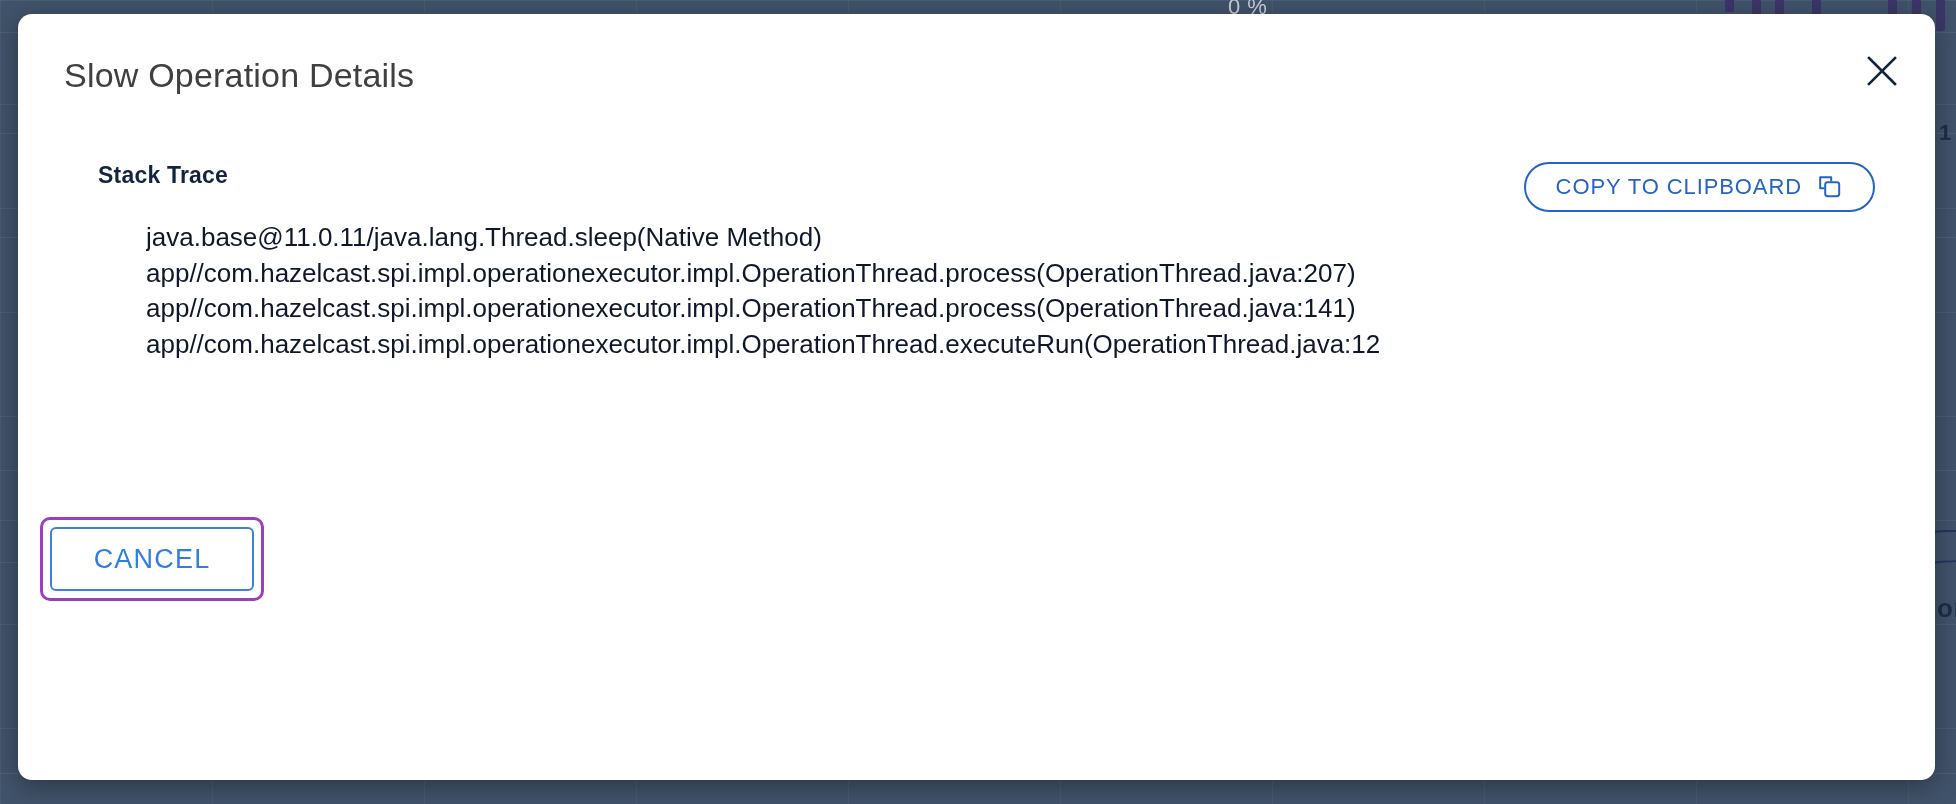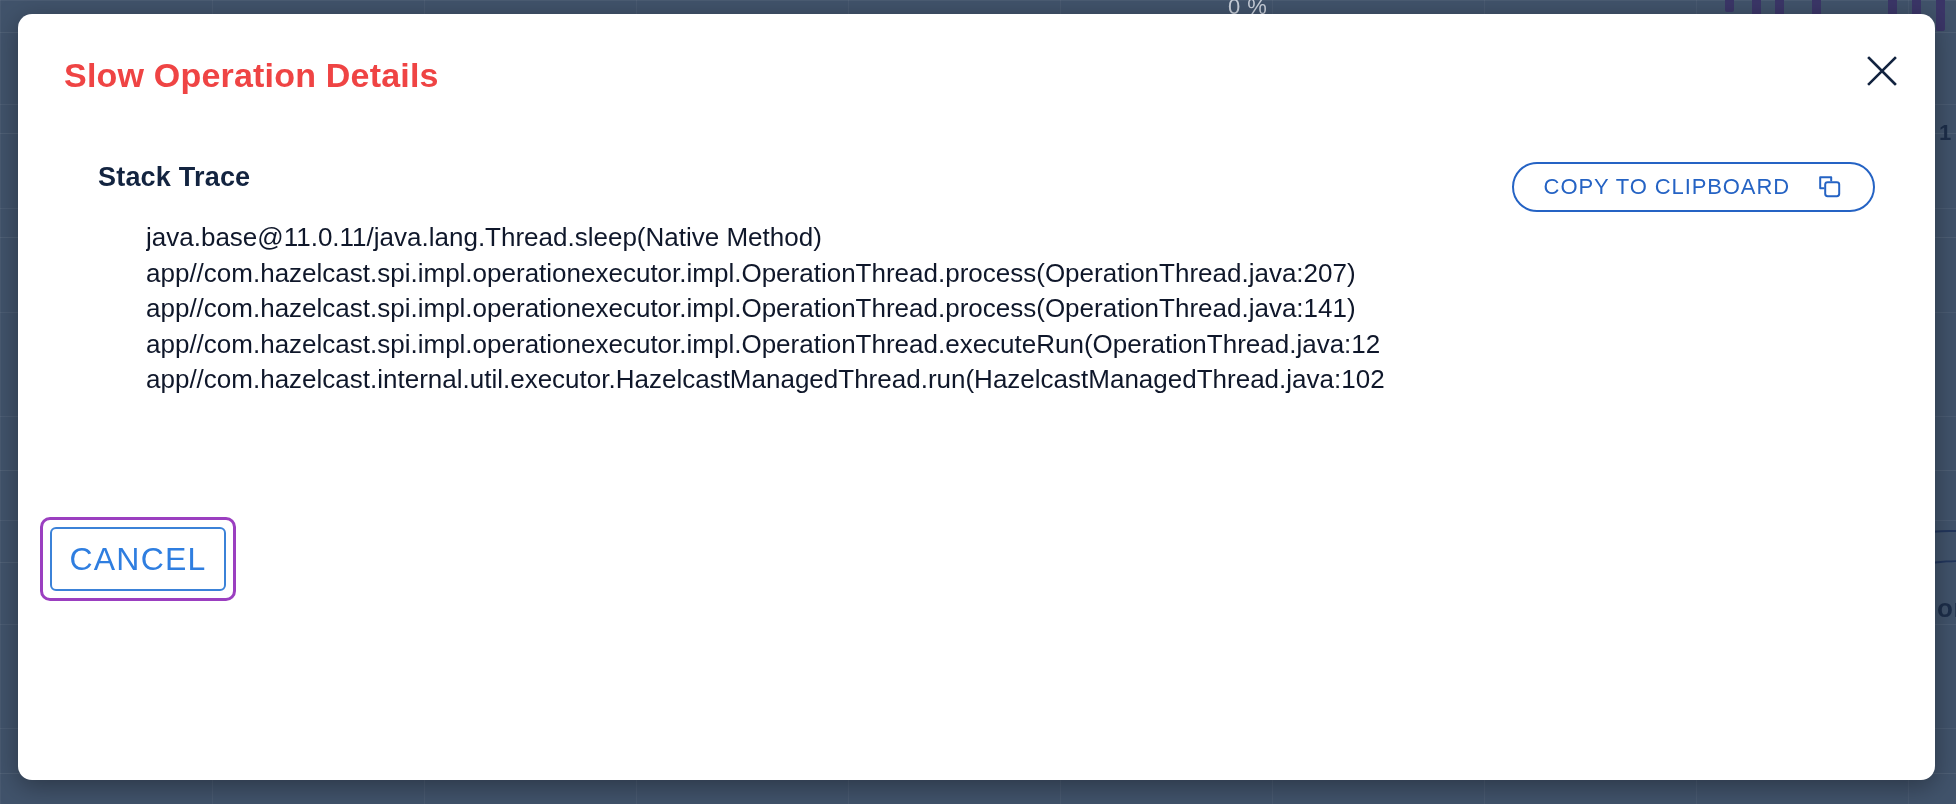--- a/index.html
+++ b/index.html
@@ -78,22 +78,22 @@
     border-radius: 14px;
     box-shadow: 0 6px 26px rgba(0,0,0,0.35);
     overflow: hidden;
   }
 
   .modal-title {
     position: absolute;
     left: 46px;
     top: 42px;
     font-size: 34px;
-    font-weight: 700;
-    color: #ef4444;
+    font-weight: 400;
+    color: #404040;
     letter-spacing: .2px;
     white-space: nowrap;
   }
 
   .close-btn {
     position: absolute;
     right: 24px;
     top: 28px;
     width: 58px;
     height: 58px;
@@ -104,35 +104,35 @@
     border: none;
     cursor: pointer;
     padding: 0;
   }
   .close-btn svg { display: block; }
 
   .section-head {
     position: absolute;
     left: 80px;
     top: 148px;
-    font-size: 27px;
+    font-size: 23px;
     font-weight: 700;
     color: #132440;
     letter-spacing: .2px;
   }
 
   .copy-btn {
     position: absolute;
     right: 60px;
     top: 148px;
     height: 50px;
     box-sizing: border-box;
     display: inline-flex;
     align-items: center;
-    gap: 27px;
+    gap: 15px;
     padding: 0 30px;
     background: #ffffff;
     border: 2px solid #2563c4;
     border-radius: 26px;
     color: #2563c4;
     font-size: 22px;
     letter-spacing: .9px;
     font-family: "Liberation Sans", sans-serif;
     cursor: pointer;
     white-space: nowrap;
@@ -162,27 +162,27 @@
     left: 22px;
     top: 503px;
     padding: 7px;
     border: 3px solid #9b3fc0;
     border-radius: 10px;
     display: inline-block;
   }
   .cancel-btn {
     display: block;
     box-sizing: border-box;
-    width: 176px;
+    width: 204px;
     height: 64px;
     background: #ffffff;
     border: 2px solid #3b82d8;
     border-radius: 6px;
     color: #2f7ee0;
-    font-size: 32px;
+    font-size: 27px;
     letter-spacing: 1.2px;
     font-family: "Liberation Sans", sans-serif;
     cursor: pointer;
   }
 </style>
 </head>
 <body>
 
 <div id="app">
 
@@ -234,21 +234,20 @@
           <rect x="8.2" y="8.2" width="14" height="14" rx="2.4" ry="2.4" stroke="#2563c4" stroke-width="2" fill="none"></rect>
         </svg>
       </span>
     </button>
 
     <div class="trace">
       <div class="trace-line">java.base@11.0.11/java.lang.Thread.sleep(Native Method)</div>
       <div class="trace-line">app//com.hazelcast.spi.impl.operationexecutor.impl.OperationThread.process(OperationThread.java:207)</div>
       <div class="trace-line">app//com.hazelcast.spi.impl.operationexecutor.impl.OperationThread.process(OperationThread.java:141)</div>
       <div class="trace-line">app//com.hazelcast.spi.impl.operationexecutor.impl.OperationThread.executeRun(OperationThread.java:12</div>
-      <div class="trace-line">app//com.hazelcast.internal.util.executor.HazelcastManagedThread.run(HazelcastManagedThread.java:102</div>
     </div>
 
     <div class="cancel-wrap">
       <button class="cancel-btn">CANCEL</button>
     </div>
 
   </div>
 </div>
 
 </body></html>

